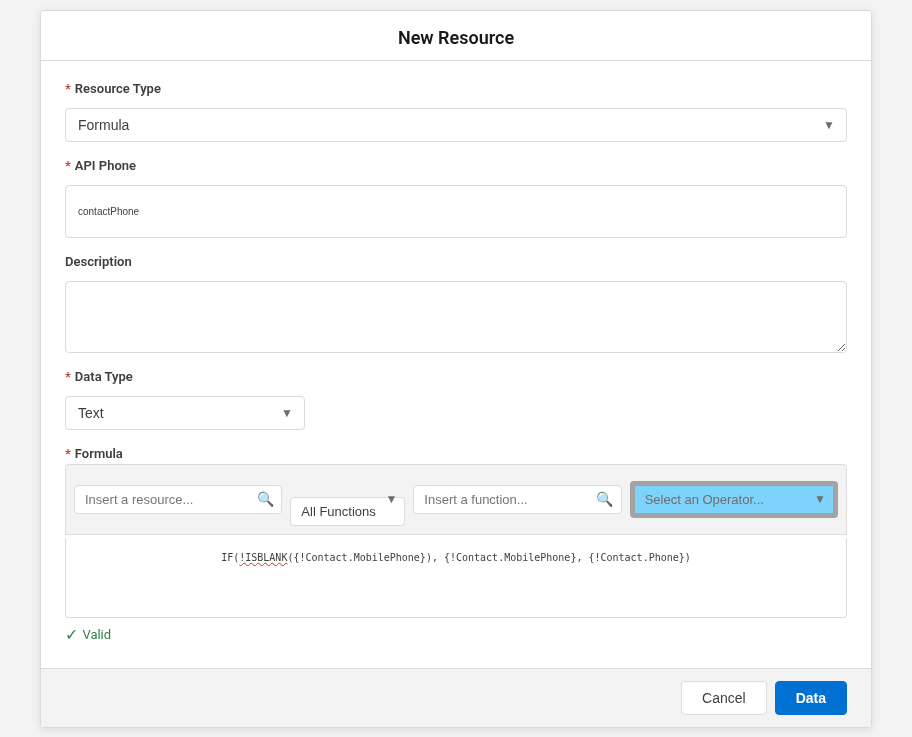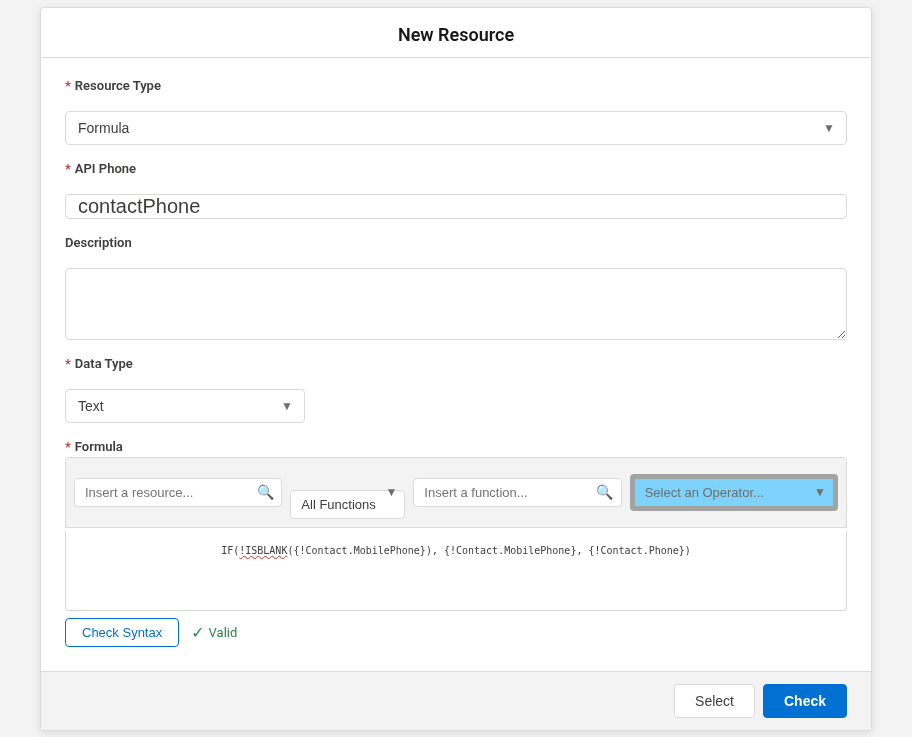--- a/index.html
+++ b/index.html
@@ -53,21 +53,21 @@
       padding: 20px 24px;
       display: flex;
       flex-direction: column;
       gap: 16px;
       flex: 1;
     }
 
     .field-group {
       display: flex;
       flex-direction: column;
-      gap: 18px;
+      gap: 12px;
     }
 
     .field-label {
       font-size: 13px;
       font-weight: 600;
       color: #3e3e3c;
     }
 
     .field-label .required {
       color: #c23934;
@@ -96,24 +96,24 @@
       right: 12px;
       top: 50%;
       transform: translateY(-50%);
       pointer-events: none;
       color: #706e6b;
       font-size: 12px;
     }
 
     .field-input {
       width: 100%;
-      padding: 0 12px;
-      border: 1px solid #dddbda;
-      border-radius: 4px;
-      font-size: 20px;
+      padding: 20px 12px;
+      border: 1px solid #dddbda;
+      border-radius: 4px;
+      font-size: 10px;
       color: #3e3e3c;
       outline: none;
     }
 
     .field-textarea {
       width: 100%;
       padding: 8px 12px;
       border: 1px solid #dddbda;
       border-radius: 4px;
       font-size: 14px;
@@ -366,29 +366,28 @@
             </select>
             <span class="select-arrow">▼</span>
           </div>
         </div>
 
         <div class="formula-editor">
           <span class="formula-text">IF(<span class="underline-red">!ISBLANK</span>({!Contact.MobilePhone}), {!Contact.MobilePhone}, {!Contact.Phone})</span>
         </div>
 
         <div class="syntax-section">
-          <button class="check-syntax-btn">Check Syntax</button>
           <div class="valid-indicator">
             <span class="check-icon">✓</span>
             <span>Valid</span>
           </div>
         </div>
       </div>
 
     </div>
 
     <div class="modal-footer">
-      <button class="btn-cancel">Select</button>
-      <button class="btn-done">Check</button>
+      <button class="btn-cancel">Cancel</button>
+      <button class="btn-done">Data</button>
     </div>
 
   </div>
 </div>
 
 </body></html>

